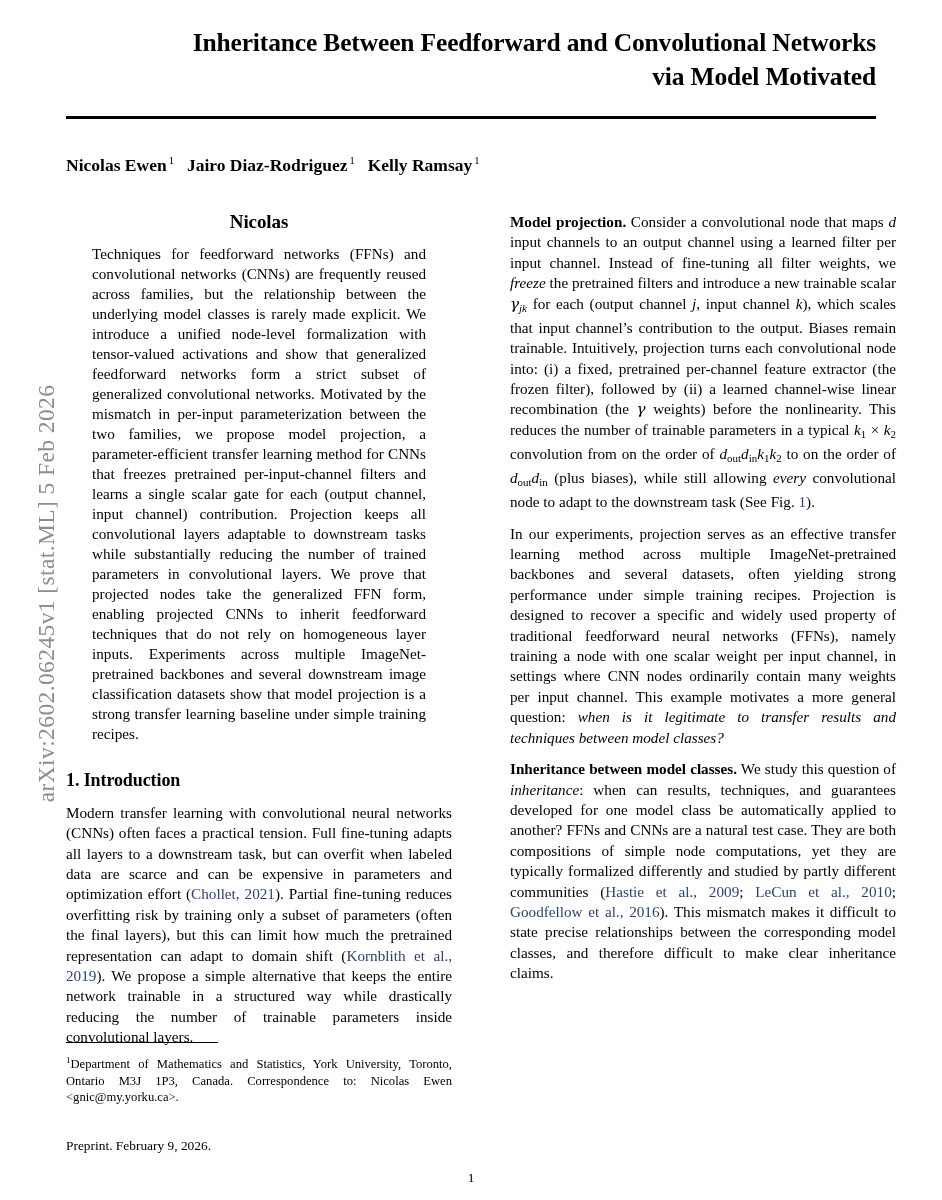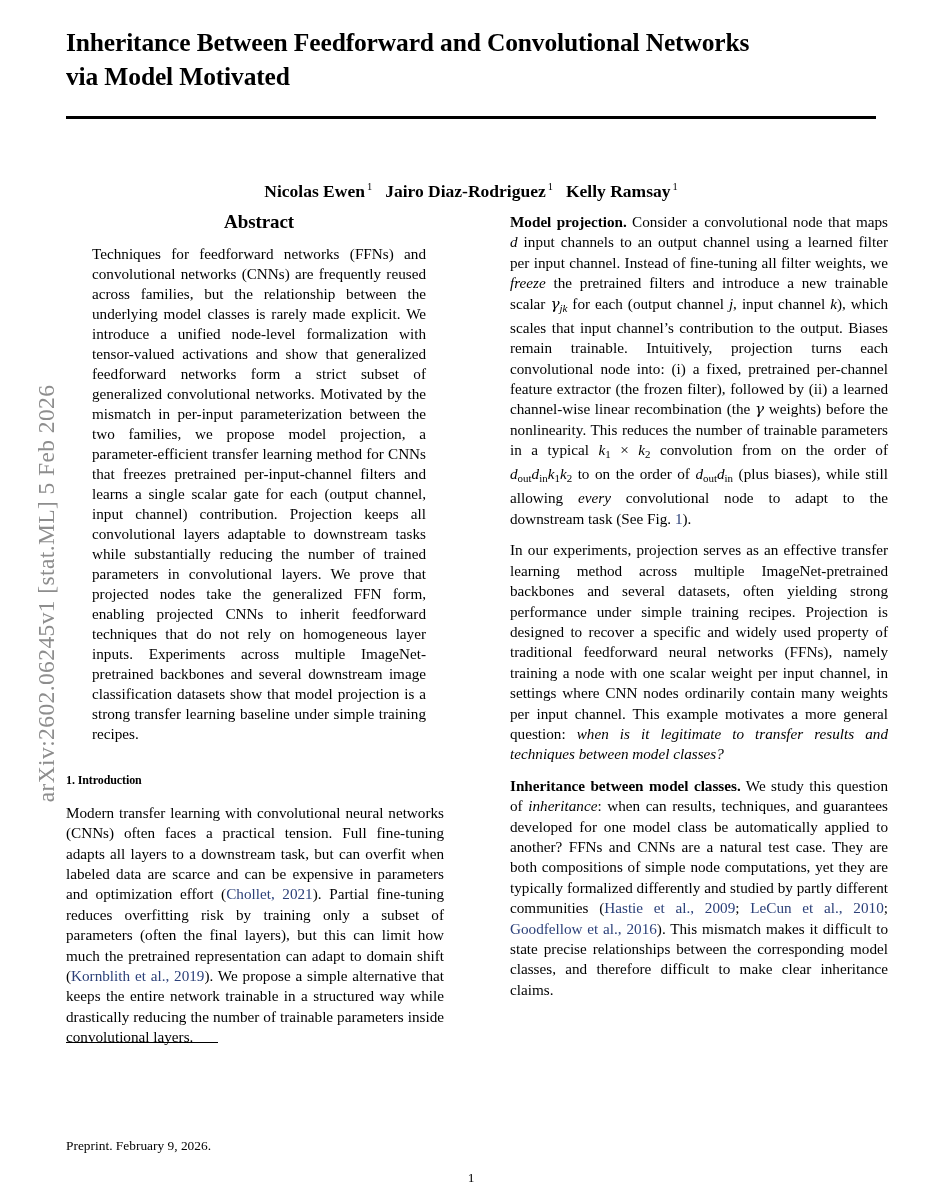--- a/index.html
+++ b/index.html
@@ -34,21 +34,21 @@
     color: #8d8d8d;
     white-space: nowrap;
   }
 
   
   .title-block {
     position: absolute;
     left: 66px;
     top: 26px;
     width: 810px;
-    text-align: left;
+    text-align: right;
   }
   .paper-title {
     font-size: 25.5px;
     font-weight: bold;
     line-height: 34px;
     letter-spacing: -0.15px;
   }
   .rule-thick {
     position: absolute;
     left: 66px;
@@ -56,24 +56,23 @@
     width: 810px;
     height: 3px;
     background: #000000;
   }
 
   .authors {
     position: absolute;
     left: 66px;
     top: 155px;
     width: 810px;
-    text-align: center;
+    text-align: left;
     font-size: 17.5px;
     font-weight: bold;
-    margin-top: 26px;
   }
   .authors sup {
     font-size: 10.5px;
     font-weight: normal;
     vertical-align: super;
     margin-left: 2px;
   }
   .author-sep { display: inline-block; width: 13px; }
 
   
@@ -99,28 +98,28 @@
   }
   .abstract-body {
     margin: 0;
     padding: 0 26px;
     text-align: justify;
     font-size: 15.2px;
     line-height: 20px;
   }
 
   .section-head {
-    font-size: 12px;
+    font-size: 18px;
     font-weight: bold;
     margin: 26px 0 12px 0;
     text-align: left;
     letter-spacing: -0.1px;
   }
   p.body-par {
-    margin: 0 8px 11px 0;
+    margin: 0 0 11px 0;
     text-align: justify;
   }
   p.body-par:last-child { margin-bottom: 0; }
 
   .cite { color: #2a3f78; }
   .runin { font-weight: bold; }
   em, .ital { font-style: italic; }
 
   
   .mi { font-family: "Liberation Serif", "DejaVu Serif", serif; font-style: italic; }
@@ -181,40 +180,41 @@
     </div>
   </div>
 
   <div class="rule-thick"></div>
 
   <div class="authors">
     <span><span>Nicolas Ewen</span><sup>1</sup></span><span class="author-sep"></span><span><span>Jairo Diaz-Rodriguez</span><sup>1</sup></span><span class="author-sep"></span><span><span>Kelly Ramsay</span><sup>1</sup></span>
   </div>
 
   <div class="col col-left">
-    <div class="abstract-head">Abstract</div>
+    <div class="abstract-head">Nicolas</div>
     <p class="abstract-body">Techniques for feedforward networks (FFNs) and convolutional networks (CNNs) are frequently reused across families, but the relationship between the underlying model classes is rarely made explicit. We introduce a unified node-level formalization with tensor-valued activations and show that generalized feedforward networks form a strict subset of generalized convolutional networks. Motivated by the mismatch in per-input parameterization between the two families, we propose model projection, a parameter-efficient transfer learning method for CNNs that freezes pretrained per-input-channel filters and learns a single scalar gate for each (output channel, input channel) contribution. Projection keeps all convolutional layers adaptable to downstream tasks while substantially reducing the number of trained parameters in convolutional layers. We prove that projected nodes take the generalized FFN form, enabling projected CNNs to inherit feedforward techniques that do not rely on homogeneous layer inputs. Experiments across multiple ImageNet-pretrained backbones and several downstream image classification datasets show that model projection is a strong transfer learning baseline under simple training recipes.</p>
 
     <div class="section-head">1. Introduction</div>
 
     <p class="body-par"><span>Modern transfer learning with convolutional neural networks (CNNs) often faces a practical tension. Full fine-tuning adapts all layers to a downstream task, but can overfit when labeled data are scarce and can be expensive in parameters and optimization effort (</span><span class="cite">Chollet, 2021</span><span>). Partial fine-tuning reduces overfitting risk by training only a subset of parameters (often the final layers), but this can limit how much the pretrained representation can adapt to domain shift (</span><span class="cite">Kornblith et al., 2019</span><span>). We propose a simple alternative that keeps the entire network trainable in a structured way while drastically reducing the number of trainable parameters inside convolutional layers.</span></p>
   </div>
 
   <div class="col col-right">
 
     <p class="body-par" style="visibility:hidden;height:0;margin:0;"></p>
 
     <p class="body-par"><span class="runin">Model projection.</span><span> Consider a convolutional node that maps </span><span class="mi">d</span><span> input channels to an output channel using a learned filter per input channel. Instead of fine-tuning all filter weights, we </span><em>freeze</em><span> the pretrained filters and introduce a new trainable scalar </span><span class="gk">γ</span><span class="msub">jk</span><span> for each (output channel </span><span class="mi">j</span><span>, input channel </span><span class="mi">k</span><span>), which scales that input channel’s contribution to the output. Biases remain trainable. Intuitively, projection turns each convolutional node into: (i) a fixed, pretrained per-channel feature extractor (the frozen filter), followed by (ii) a learned channel-wise linear recombination (the </span><span class="gk">γ</span><span> weights) before the nonlinearity. This reduces the number of trainable parameters in a typical </span><span class="mi">k</span><span class="msub-up">1</span><span> × </span><span class="mi">k</span><span class="msub-up">2</span><span> convolution from on the order of </span><span class="mi">d</span><span class="msub-up">out</span><span class="mi">d</span><span class="msub-up">in</span><span class="mi">k</span><span class="msub-up">1</span><span class="mi">k</span><span class="msub-up">2</span><span> to on the order of </span><span class="mi">d</span><span class="msub-up">out</span><span class="mi">d</span><span class="msub-up">in</span><span> (plus biases), while still allowing </span><em>every</em><span> convolutional node to adapt to the downstream task (See Fig. </span><span class="cite">1</span><span>).</span></p>
 
     <p class="body-par"><span>In our experiments, projection serves as an effective transfer learning method across multiple ImageNet-pretrained backbones and several datasets, often yielding strong performance under simple training recipes. Projection is designed to recover a specific and widely used property of traditional feedforward neural networks (FFNs), namely training a node with one scalar weight per input channel, in settings where CNN nodes ordinarily contain many weights per input channel. This example motivates a more general question: </span><em>when is it legitimate to transfer results and techniques between model classes?</em></p>
 
     <p class="body-par"><span class="runin">Inheritance between model classes.</span><span> We study this question of </span><em>inheritance</em><span>: when can results, techniques, and guarantees developed for one model class be automatically applied to another? FFNs and CNNs are a natural test case. They are both compositions of simple node computations, yet they are typically formalized differently and studied by partly different communities (</span><span class="cite">Hastie et al., 2009</span><span>; </span><span class="cite">LeCun et al., 2010</span><span>; </span><span class="cite">Goodfellow et al., 2016</span><span>). This mismatch makes it difficult to state precise relationships between the corresponding model classes, and therefore difficult to make clear inheritance claims.</span></p>
   </div>
 
   <div class="footnote-wrap">
     <div class="footnote-rule"></div>
+    <p class="footnote-text"><sup>1</sup><span>Department of Mathematics and Statistics, York University, Toronto, Ontario M3J 1P3, Canada. Correspondence to: Nicolas Ewen &lt;gnic@my.yorku.ca&gt;.</span></p>
   </div>
 
   <div class="preprint-line">Preprint. February 9, 2026.</div>
 
   <div class="page-number">1</div>
 
 </div>
 
 </body></html>

